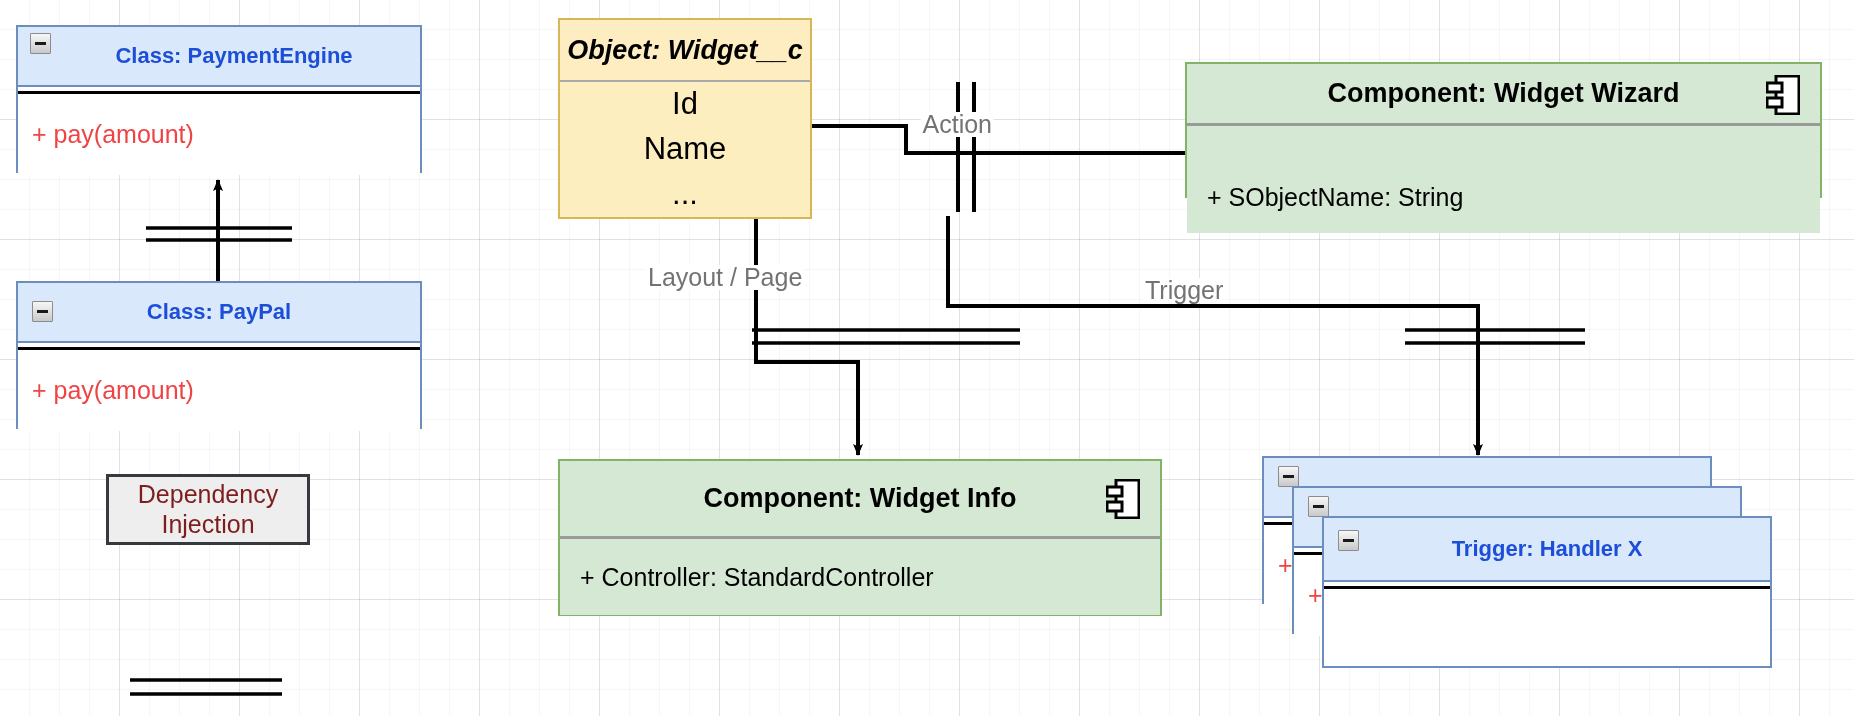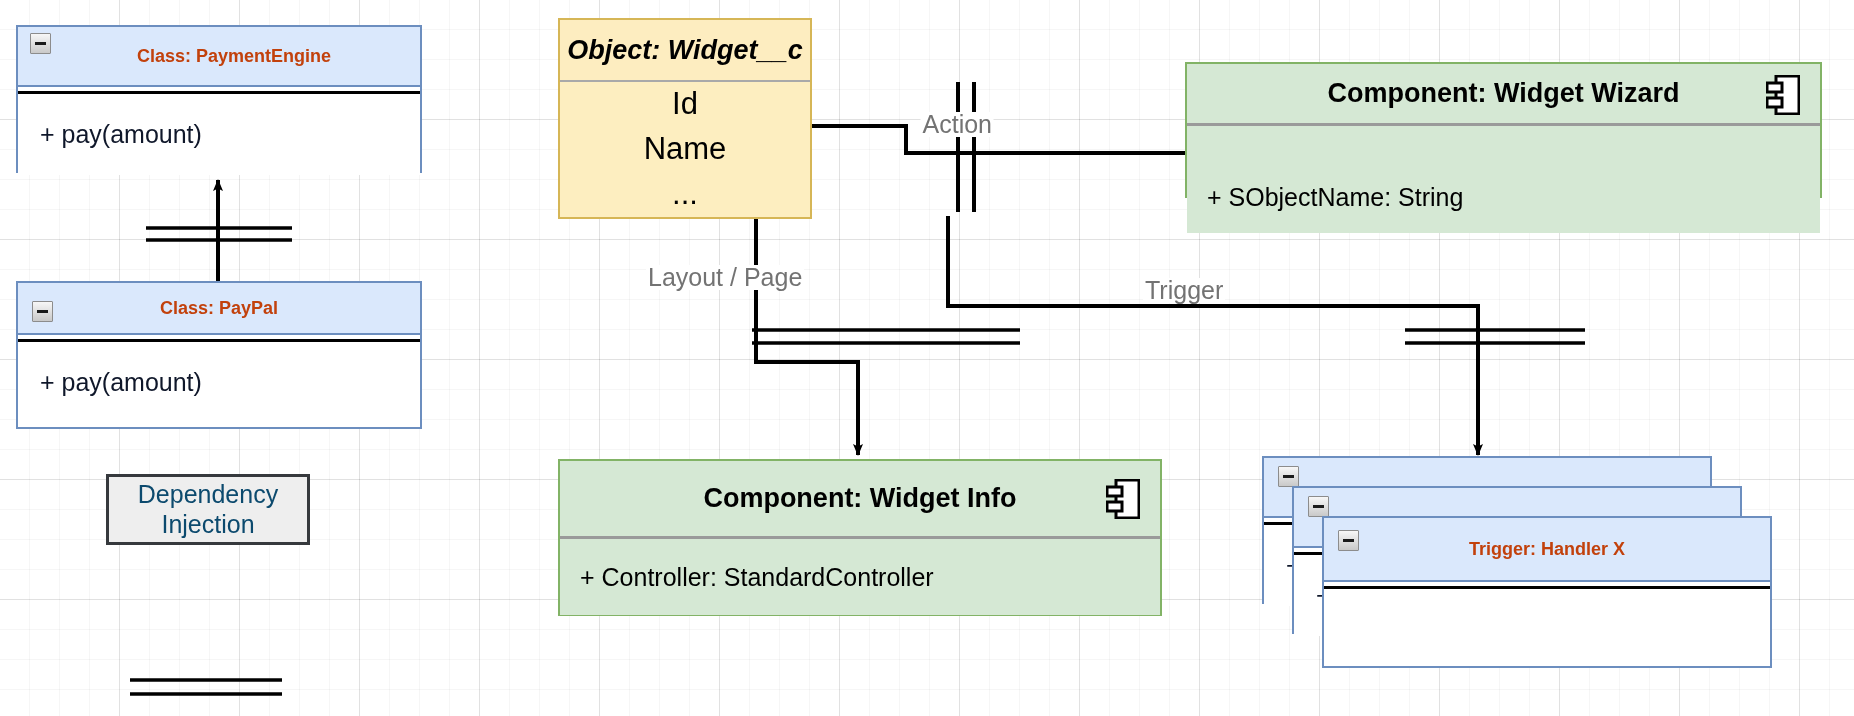--- a/index.html
+++ b/index.html
@@ -51,36 +51,36 @@
     white-space: nowrap;
   }
 
   
   .cls {
     border-color: #6c8ebf;
     background: #ffffff;
   }
   .cls .title {
     background: #dae8fc;
-    color: #c2410c;
-    font-size: 18px;
+    color: #1d4ed8;
+    font-size: 22px;
     border-bottom: 2px solid #6c8ebf;
   }
   .cls .sep {
     height: 3px;
     background: #000000;
     margin-top: 4px;
   }
   .cls .body {
     background: #ffffff;
   }
   .cls .attr {
     font-size: 25px;
-    color: #0f172a;
-    padding-left: 22px;
+    color: #ef4444;
+    padding-left: 14px;
     text-align: left;
   }
 
   
   .obj {
     border-color: #d6b656;
     background: #ffe6a8;
   }
   .obj .title {
     background: #fdedc0;
@@ -117,21 +117,21 @@
     padding-left: 20px;
     text-align: left;
   }
 
   
   .note {
     position: absolute;
     box-sizing: border-box;
     background: #eeeeee;
     border: 3px solid #36393d;
-    color: #0c4a6e;
+    color: #7f1d1d;
     font-size: 25px;
     display: flex;
     flex-direction: column;
     align-items: center;
     justify-content: center;
     line-height: 1.18;
     text-align: center;
   }
 
   
@@ -230,21 +230,21 @@
       <span class="collapse" style="left:12px; top:6px;"></span>
       <span>Class: PaymentEngine</span>
     </div>
     <div class="sep"></div>
     <div class="body" style="height:81px;">
       <div class="attr">+ pay(amount)</div>
     </div>
   </div>
 
   <div class="node cls" style="left:16px; top:281px; width:406px; height:148px;">
-    <div class="title" style="height:52px;">
+    <div class="title" style="height:60px;">
       <span class="collapse" style="left:14px; top:18px;"></span>
       <span>Class: PayPal</span>
     </div>
     <div class="sep"></div>
     <div class="body" style="height:81px;">
       <div class="attr">+ pay(amount)</div>
     </div>
   </div>
 
   <div class="note" style="left:106px; top:474px; width:204px; height:71px;">

